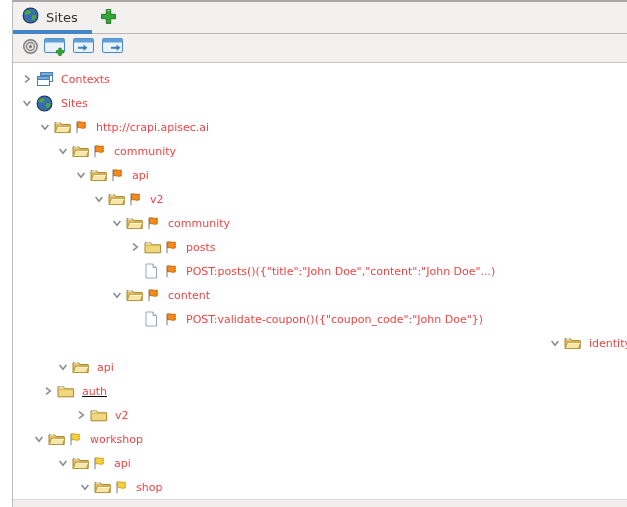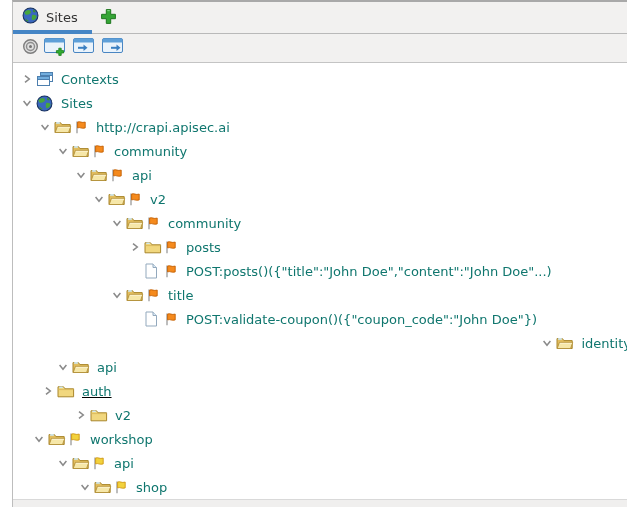--- a/index.html
+++ b/index.html
@@ -30,21 +30,21 @@
   .tb-btn:first-child{margin-right:3px;width:20px;}
   
   .tree{
     position:absolute;top:62px;left:1px;right:8px;bottom:7px;
     background:#fff;overflow:hidden;padding-top:3px;
   }
   .row{height:24px;display:flex;align-items:center;white-space:nowrap;}
   .arrow{width:18px;flex:none;display:flex;align-items:center;justify-content:center;}
   .nodeicon{width:20px;flex:none;display:flex;align-items:center;}
   .flagicon{width:17px;flex:none;display:flex;align-items:center;}
-  .rowlabel{font-size:13px;color:#0f766e;margin-left:5px;}
+  .rowlabel{font-size:11px;color:#ef4444;margin-left:5px;}
   
   .vscroll{position:absolute;top:62px;right:0;width:8px;bottom:7px;background:#f0efee;border-left:1px solid #dedede;}
   .vthumb{position:absolute;top:1px;left:1px;right:1px;height:64px;background:#d9d8d7;border-radius:3px;}
   .hscroll{position:absolute;left:0;right:0;bottom:0;height:7px;background:#f0efee;border-top:1px solid #d9d9d9;}
 </style>
 </head>
 <body>
 
 <div class="app">
 
@@ -295,21 +295,21 @@
             <path d="M3.4,6.4 h13.3 l-2.1,6.1 H1.2 z" fill="#f6e7a8" stroke="#b3913a" stroke-width="0.9"></path>
             <path d="M3.9,7.3 h12" stroke="#fdf4d2" stroke-width="0.9"></path>
           </svg>
         </span>
         <span class="flagicon">
           <svg width="14" height="15" viewBox="0 0 14 15">
             <path d="M3,1.5 V13.2" stroke="#9a9a9a" stroke-width="1.3"></path>
             <path d="M3.6,2.1 C6,0.9 7.6,3.3 11.2,2.1 V7.9 C7.6,9.1 6,6.7 3.6,7.9 Z" fill="#f58a1d" stroke="#c35f00" stroke-width="0.9"></path>
           </svg>
         </span>
-        <span class="rowlabel">title</span>
+        <span class="rowlabel">content</span>
       </div>
       <div class="row" style="padding-left: 112px;">
         <span class="arrow"></span>
         <span class="nodeicon">
           <svg width="14" height="16" viewBox="0 0 14 16">
             <path d="M2,1 h7 l3.5,3.5 V15 H2 z" fill="#ffffff" stroke="#93a9bd" stroke-width="1"></path>
             <path d="M9,1 v3.5 h3.5" fill="#dcebf7" stroke="#93a9bd" stroke-width="1"></path>
           </svg>
         </span>
         <span class="flagicon">

